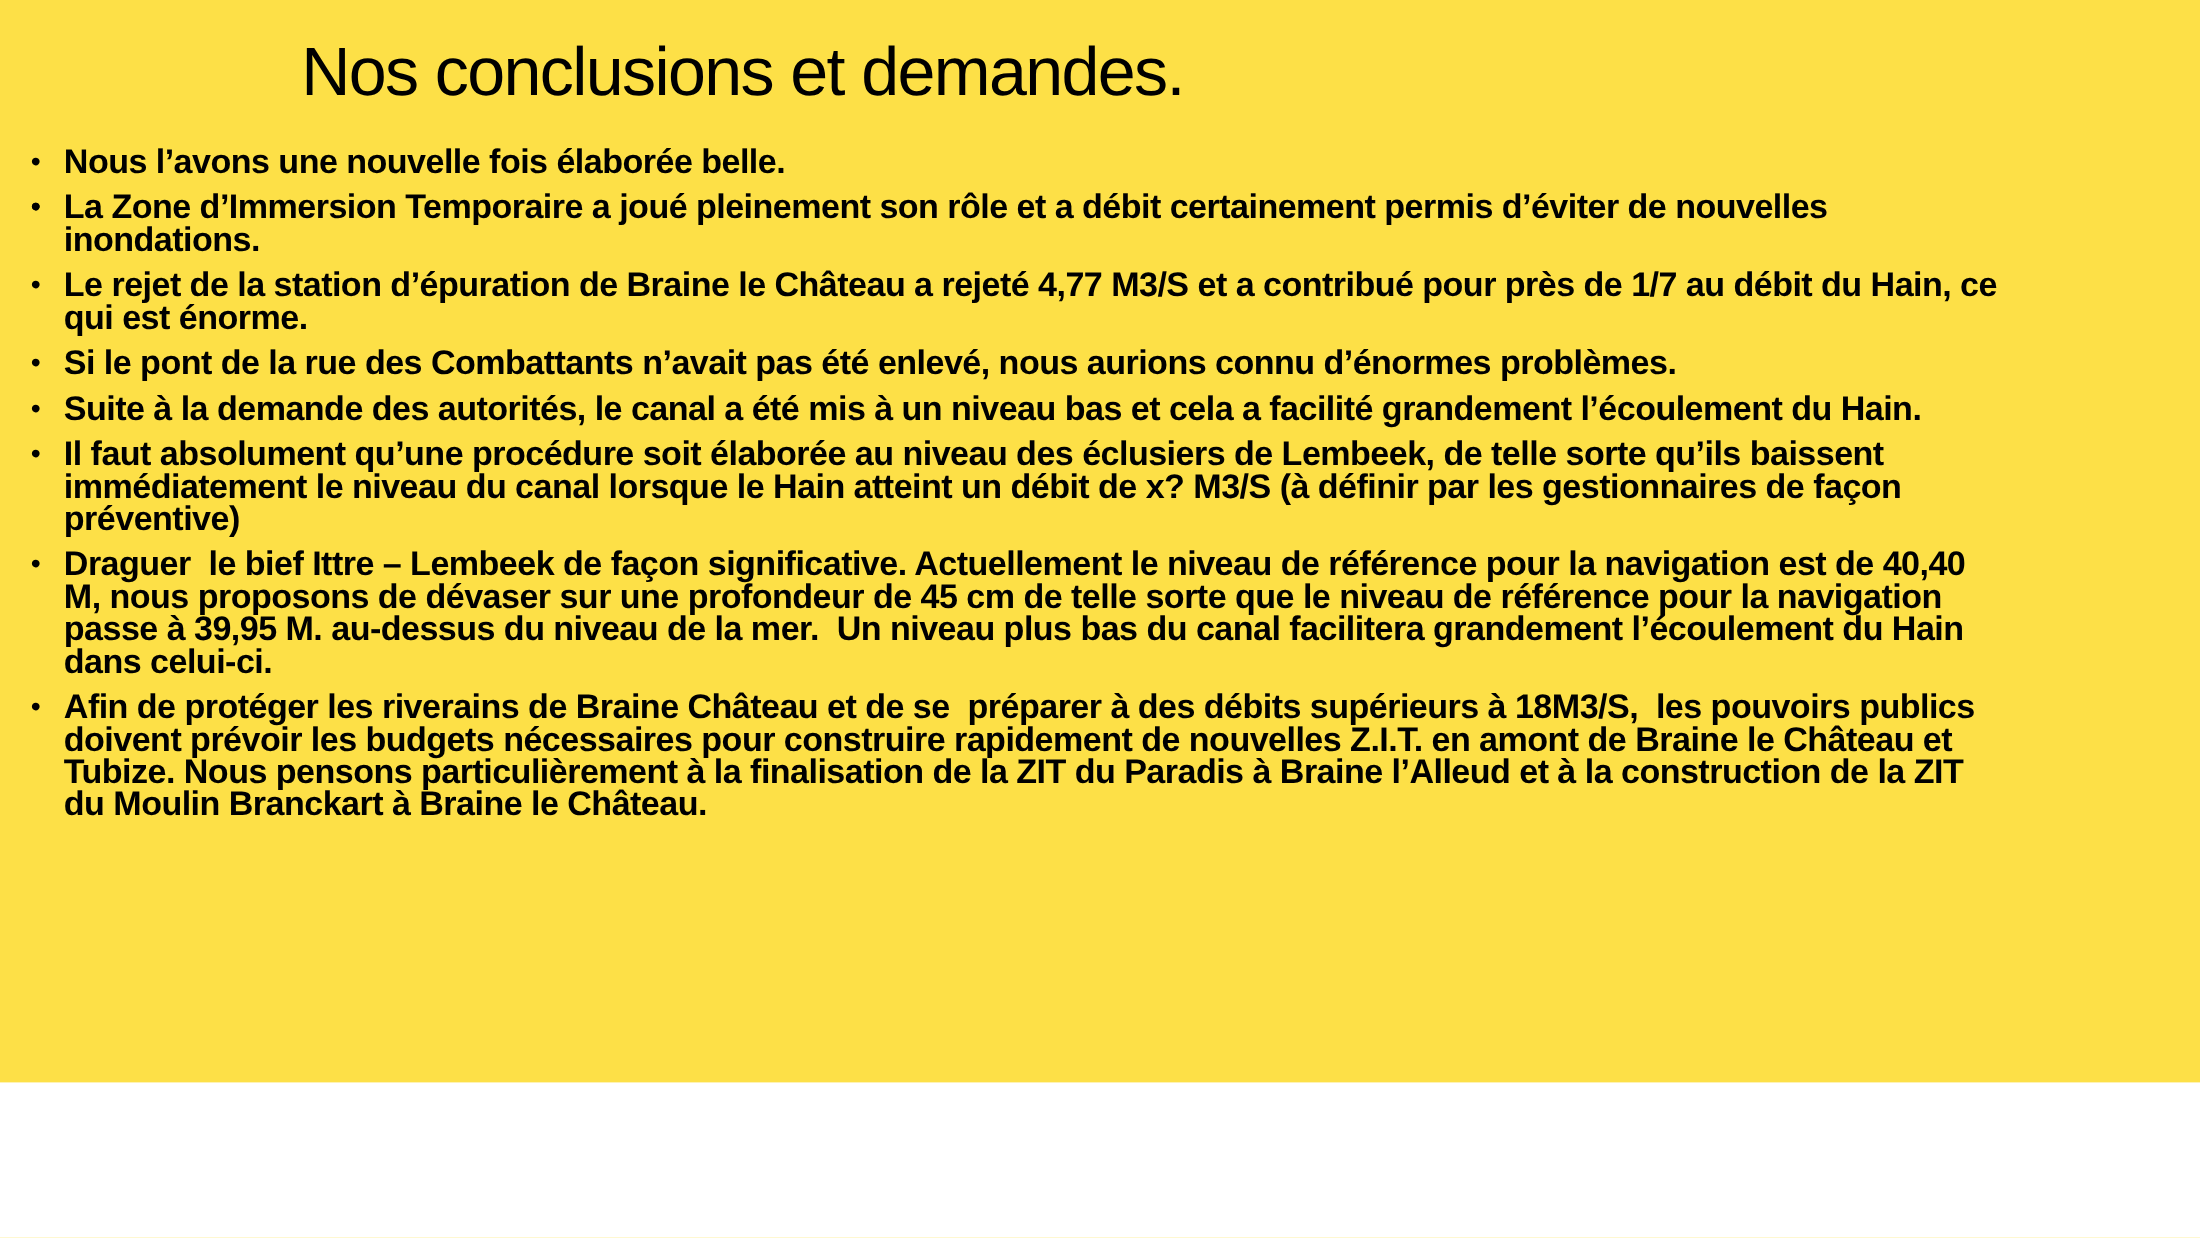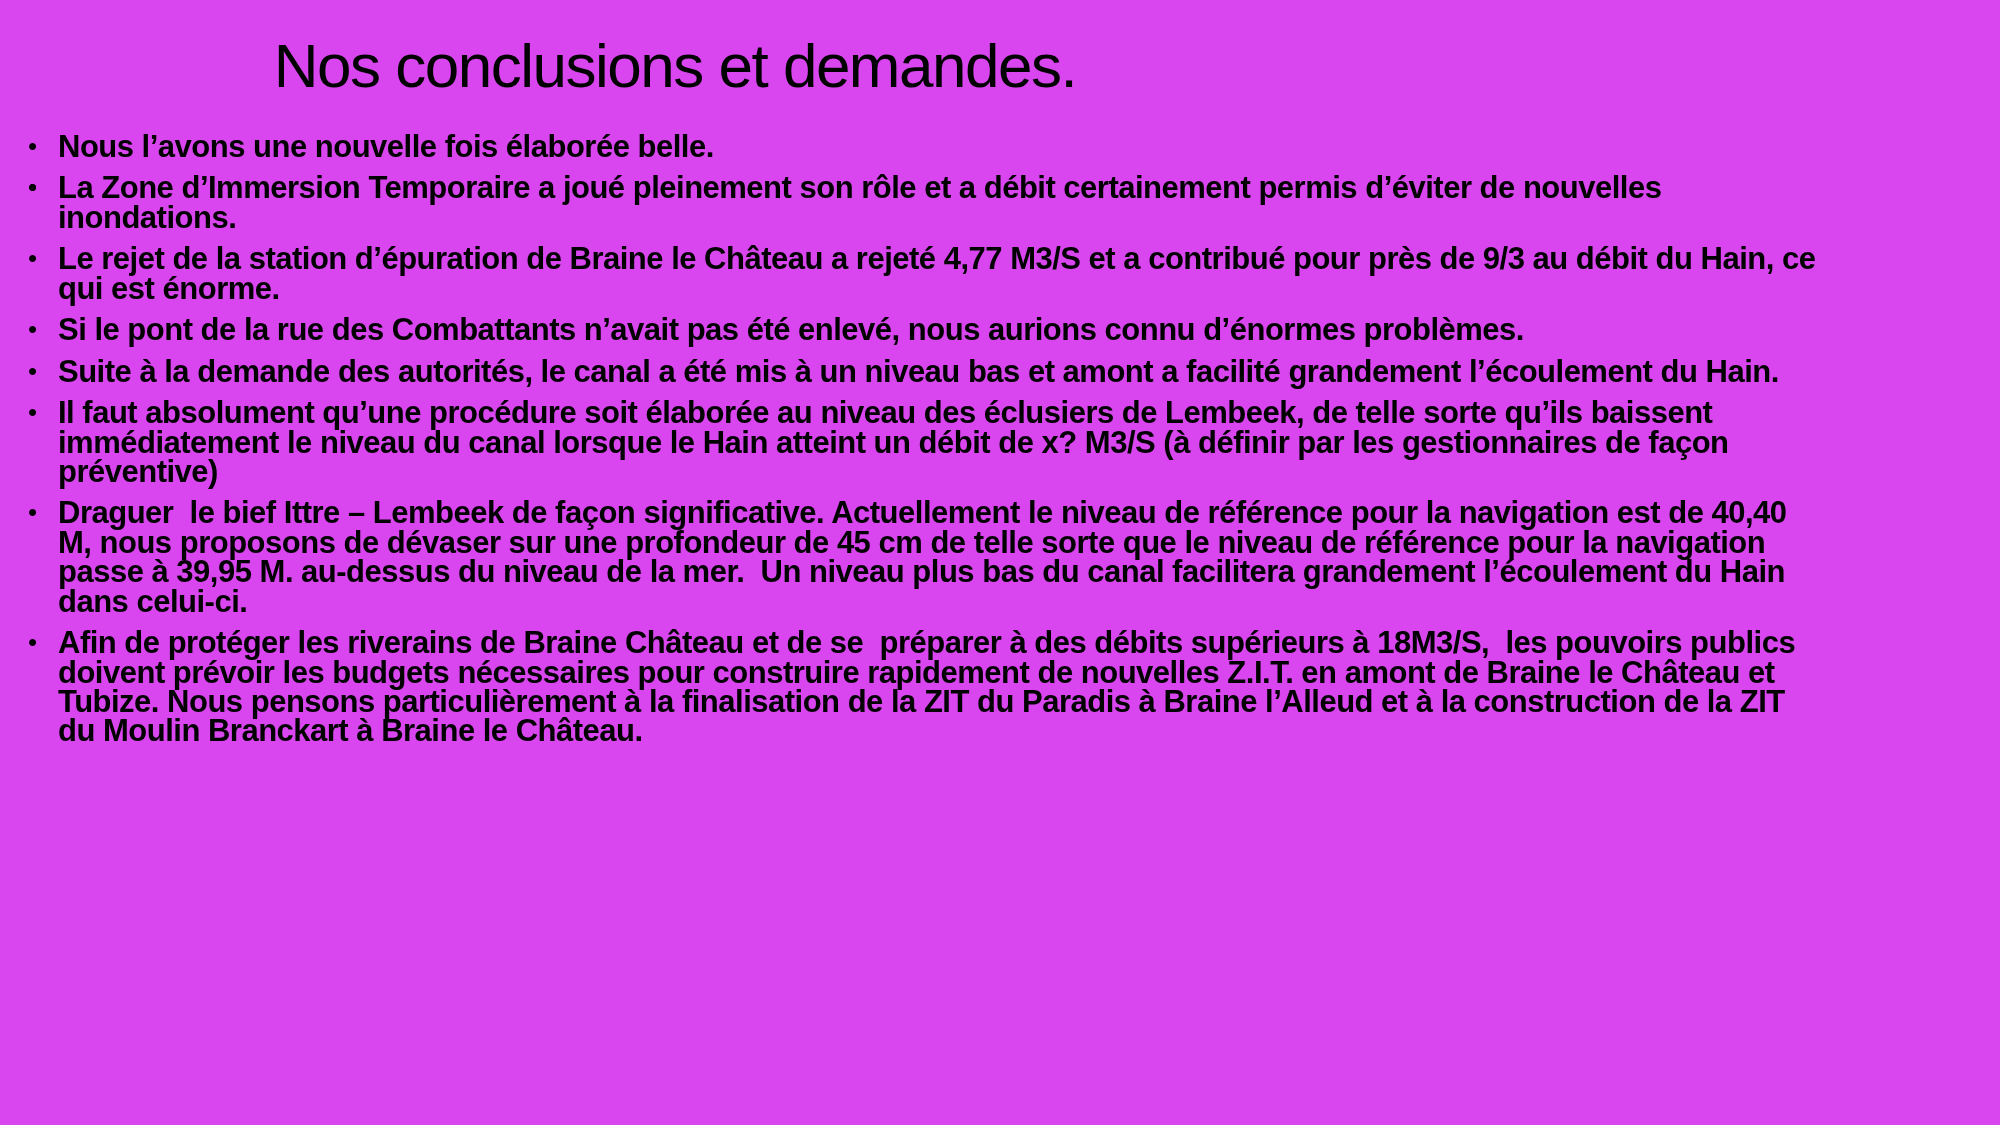--- a/index.html
+++ b/index.html
@@ -10,22 +10,22 @@
   body {
     width: 2000px;
     height: 1125px;
     overflow: hidden;
     font-family: "Liberation Sans", sans-serif;
     color: #000000;
   }
   .slide {
     position: relative;
     width: 2000px;
-    height: 1125px;
-    background: #d946ef;
+    height: 984px;
+    background: #fde047;
   }
   .slide-title {
     position: absolute;
     top: 30px;
     left: 0;
     width: 1350px;
     text-align: center;
     font-size: 62px;
     font-weight: 400;
     letter-spacing: -1.5px;
@@ -80,31 +80,31 @@
       <span class="bullet-marker">•</span>
     </li>
 
     <li class="bullet-item">
       <span class="bullet-marker">•</span>
       <span class="bullet-text">La Zone d’Immersion Temporaire a joué pleinement son rôle et a débit certainement permis d’éviter de nouvelles inondations.</span>
     </li>
 
     <li class="bullet-item">
       <span class="bullet-marker">•</span>
-      <span class="bullet-text">Le rejet de la station d’épuration de Braine le Château a rejeté 4,77 M3/S et a contribué pour près de 9/3 au débit du Hain, ce qui est énorme.</span>
+      <span class="bullet-text">Le rejet de la station d’épuration de Braine le Château a rejeté 4,77 M3/S et a contribué pour près de 1/7 au débit du Hain, ce qui est énorme.</span>
     </li>
 
     <li class="bullet-item">
       <span class="bullet-marker">•</span>
       <span class="bullet-text">Si le pont de la rue des Combattants n’avait pas été enlevé, nous aurions connu d’énormes problèmes.</span>
     </li>
 
     <li class="bullet-item">
       <span class="bullet-marker">•</span>
-      <span class="bullet-text">Suite à la demande des autorités, le canal a été mis à un niveau bas et amont a facilité grandement l’écoulement du Hain.</span>
+      <span class="bullet-text">Suite à la demande des autorités, le canal a été mis à un niveau bas et cela a facilité grandement l’écoulement du Hain.</span>
     </li>
 
     <li class="bullet-item">
       <span class="bullet-marker">•</span>
       <span class="bullet-text">Il faut absolument qu’une procédure soit élaborée au niveau des éclusiers de Lembeek, de telle sorte qu’ils baissent immédiatement le niveau du canal lorsque le Hain atteint un débit de x? M3/S (à définir par les gestionnaires de façon préventive)</span>
     </li>
 
     <li class="bullet-item">
       <span class="bullet-marker">•</span>
       <span class="bullet-text">Draguer  le bief Ittre – Lembeek de façon significative. Actuellement le niveau de référence pour la navigation est de 40,40 M, nous proposons de dévaser sur une profondeur de 45 cm de telle sorte que le niveau de référence pour la navigation passe à 39,95 M. au-dessus du niveau de la mer.  Un niveau plus bas du canal facilitera grandement l’écoulement du Hain dans celui-ci.</span>

